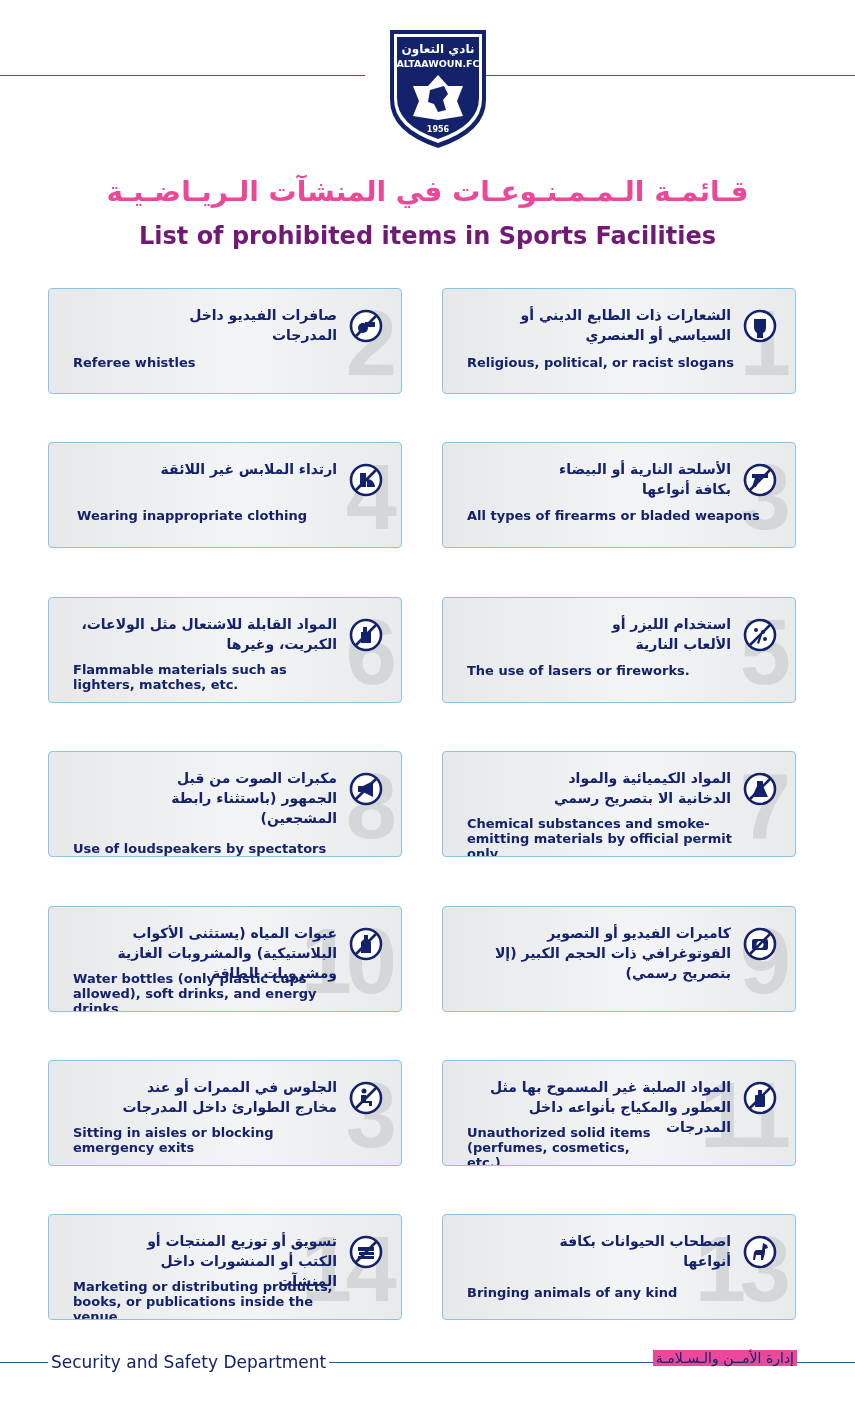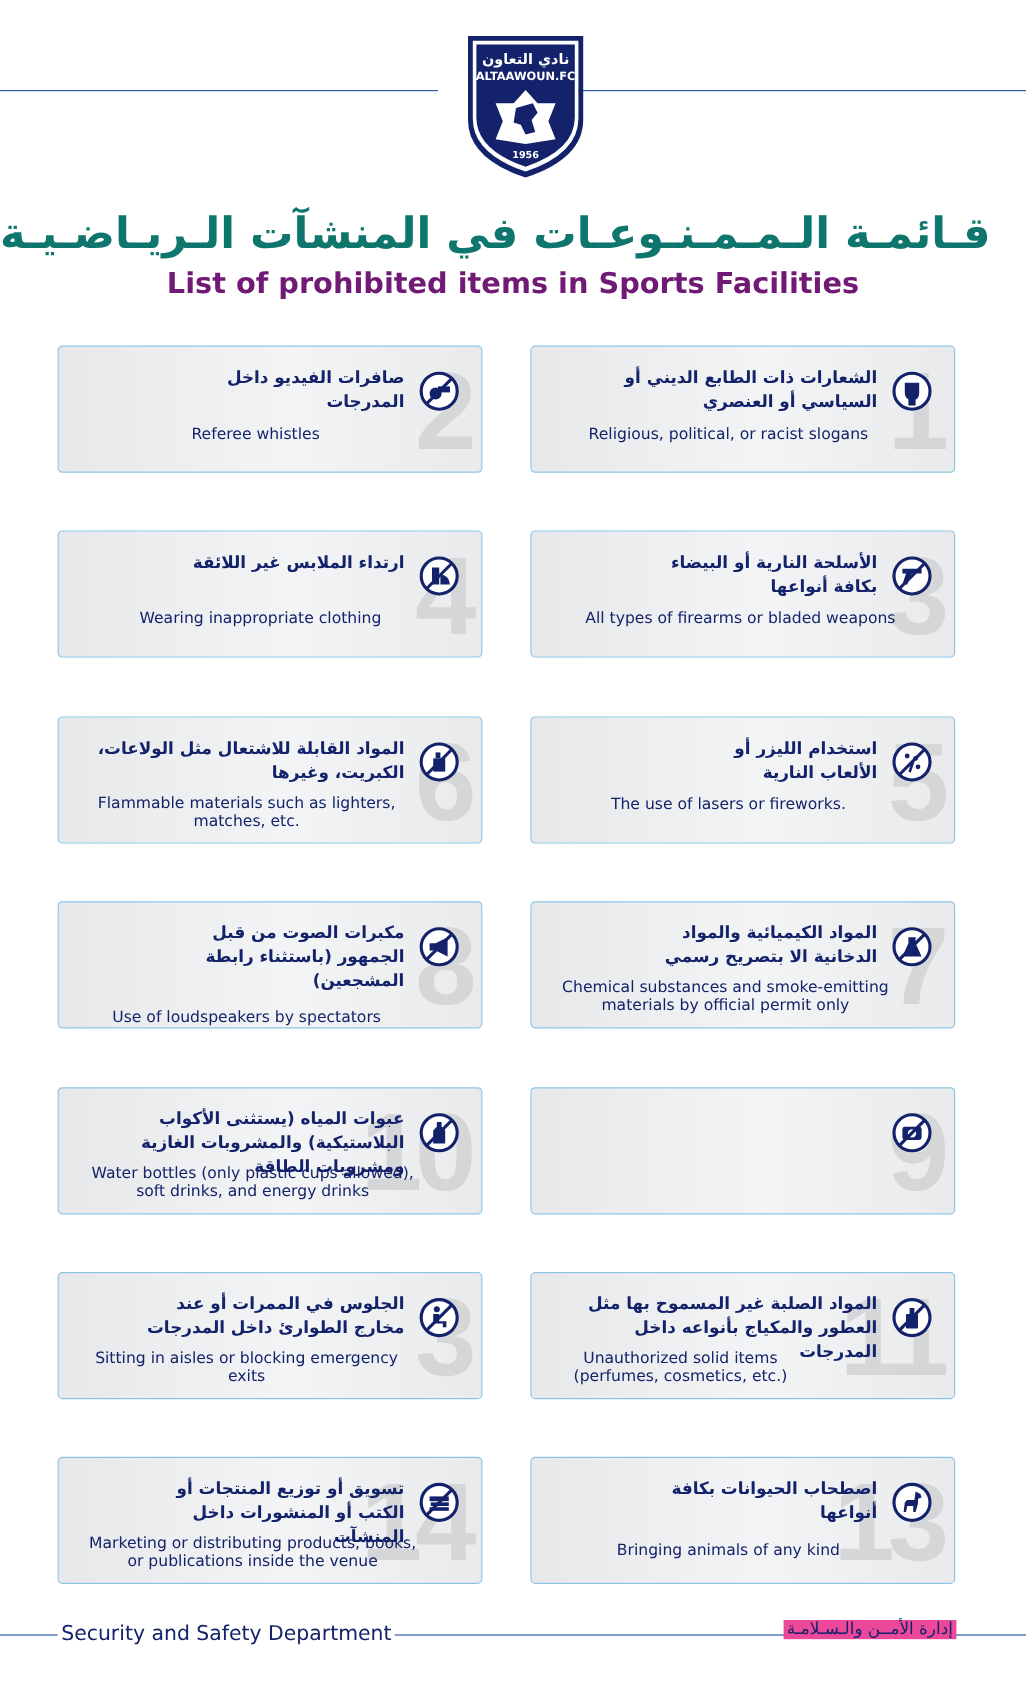--- a/index.html
+++ b/index.html
@@ -1,34 +1,34 @@
 <!DOCTYPE html>
 <html><head>
 <meta charset="utf-8">
 <style>
   html, body { margin: 0; padding: 0; background: #ffffff; }
   body { width: 855px; height: 1414px; position: relative; overflow: hidden;
          font-family: "DejaVu Sans", "Liberation Sans", sans-serif; color: #13226a; }
   .hline { position: absolute; height: 1px; background: #2a5aa8; }
   .logo { position: absolute; left: 388px; top: 28px; width: 100px; height: 122px; }
-  .title-ar { position: absolute; left: 0; right: 0; top: 175px; text-align: left;
-              font-size: 36px; font-weight: bold; color: #0f766e; direction: rtl; letter-spacing: 0.5px; }
+  .title-ar { position: absolute; left: 0; right: 0; top: 175px; text-align: center;
+              font-size: 28px; font-weight: bold; color: #ec4899; direction: rtl; letter-spacing: 0.5px; }
   .title-en { position: absolute; left: 0; right: 0; top: 222px; text-align: center;
               font-size: 24px; font-weight: bold; color: #701a75; }
   .title-en .light { font-weight: bold; }
   .card { position: absolute; width: 354px; height: 106px; border: 1px solid #8cc4e4;
           border-radius: 4px; box-sizing: border-box;
           background: linear-gradient(90deg, #e6e8ea 0%, #f3f4f5 55%, #e9eaec 100%); overflow: hidden; }
   .card .bignum { position: absolute; right: 10px; top: 8px; font-size: 92px; font-weight: bold;
                   color: #d5d6d8; line-height: 92px; font-family: "Liberation Sans", sans-serif; letter-spacing: -6px; }
   .card .icon { position: absolute; right: 18px; top: 20px; width: 34px; height: 34px; }
   .card .ar { position: absolute; right: 64px; top: 16px; width: 270px; text-align: right; direction: rtl;
               font-size: 14px; font-weight: bold; line-height: 20px; color: #13226a; }
-  .card .en { position: absolute; left: 24px; width: 280px; font-size: 13px; font-weight: normal;
-              line-height: 15px; color: #13226a; text-align: center; }
+  .card .en { position: absolute; left: 24px; width: 280px; font-size: 13px; font-weight: bold;
+              line-height: 15px; color: #13226a; }
   .footer-en { position: absolute; left: 48px; top: 1352px; font-size: 17px; color: #13226a; background: #fff; padding: 0 3px; }
   .footer-ar { position: absolute; right: 58px; top: 1350px; font-size: 14px; color: #13226a; direction: rtl; background: #ec4899; padding: 0 3px; }
 </style>
 </head>
 <body>
 
 <div class="hline" style="left:0; top:75px; width:365px;"></div>
 <div class="hline" style="left:480px; top:75px; width:375px;"></div>
 
 <div class="logo">
@@ -138,20 +138,21 @@
 </div>
 
 <div class="card" style="left:442px; top:906px;">
   <div class="bignum">9</div>
   <svg class="icon" viewBox="0 0 34 34">
       <circle cx="17" cy="17" r="15" fill="#fff" stroke="#13226a" stroke-width="2.6"></circle>
       <rect x="9" y="12" width="16" height="11" rx="2" fill="#13226a"></rect>
       <circle cx="17" cy="17.5" r="3.5" fill="#fff"></circle>
       <line x1="7" y1="27" x2="27" y2="7" stroke="#13226a" stroke-width="2.6"></line>
     </svg>
+  <div class="ar" style="width:250px;">كاميرات الفيديو أو التصوير الفوتوغرافي ذات الحجم الكبير (إلا بتصريح رسمي)</div>
 </div>
 <div class="card" style="left:48px; top:906px;">
   <div class="bignum">10</div>
   <svg class="icon" viewBox="0 0 34 34">
       <circle cx="17" cy="17" r="15" fill="#fff" stroke="#13226a" stroke-width="2.6"></circle>
       <path d="M15 8 h4 v4 l3 3 v11 h-10 v-11 l3 -3 z" fill="#13226a"></path>
       <line x1="7" y1="27" x2="27" y2="7" stroke="#13226a" stroke-width="2.6"></line>
     </svg>
   <div class="ar" style="width:270px;">عبوات المياه (يستثنى الأكواب البلاستيكية) والمشروبات الغازية ومشروبات الطاقة</div>
   <div class="en" style="top:64px; width:275px;">Water bottles (only plastic cups allowed), soft drinks, and energy drinks</div>

